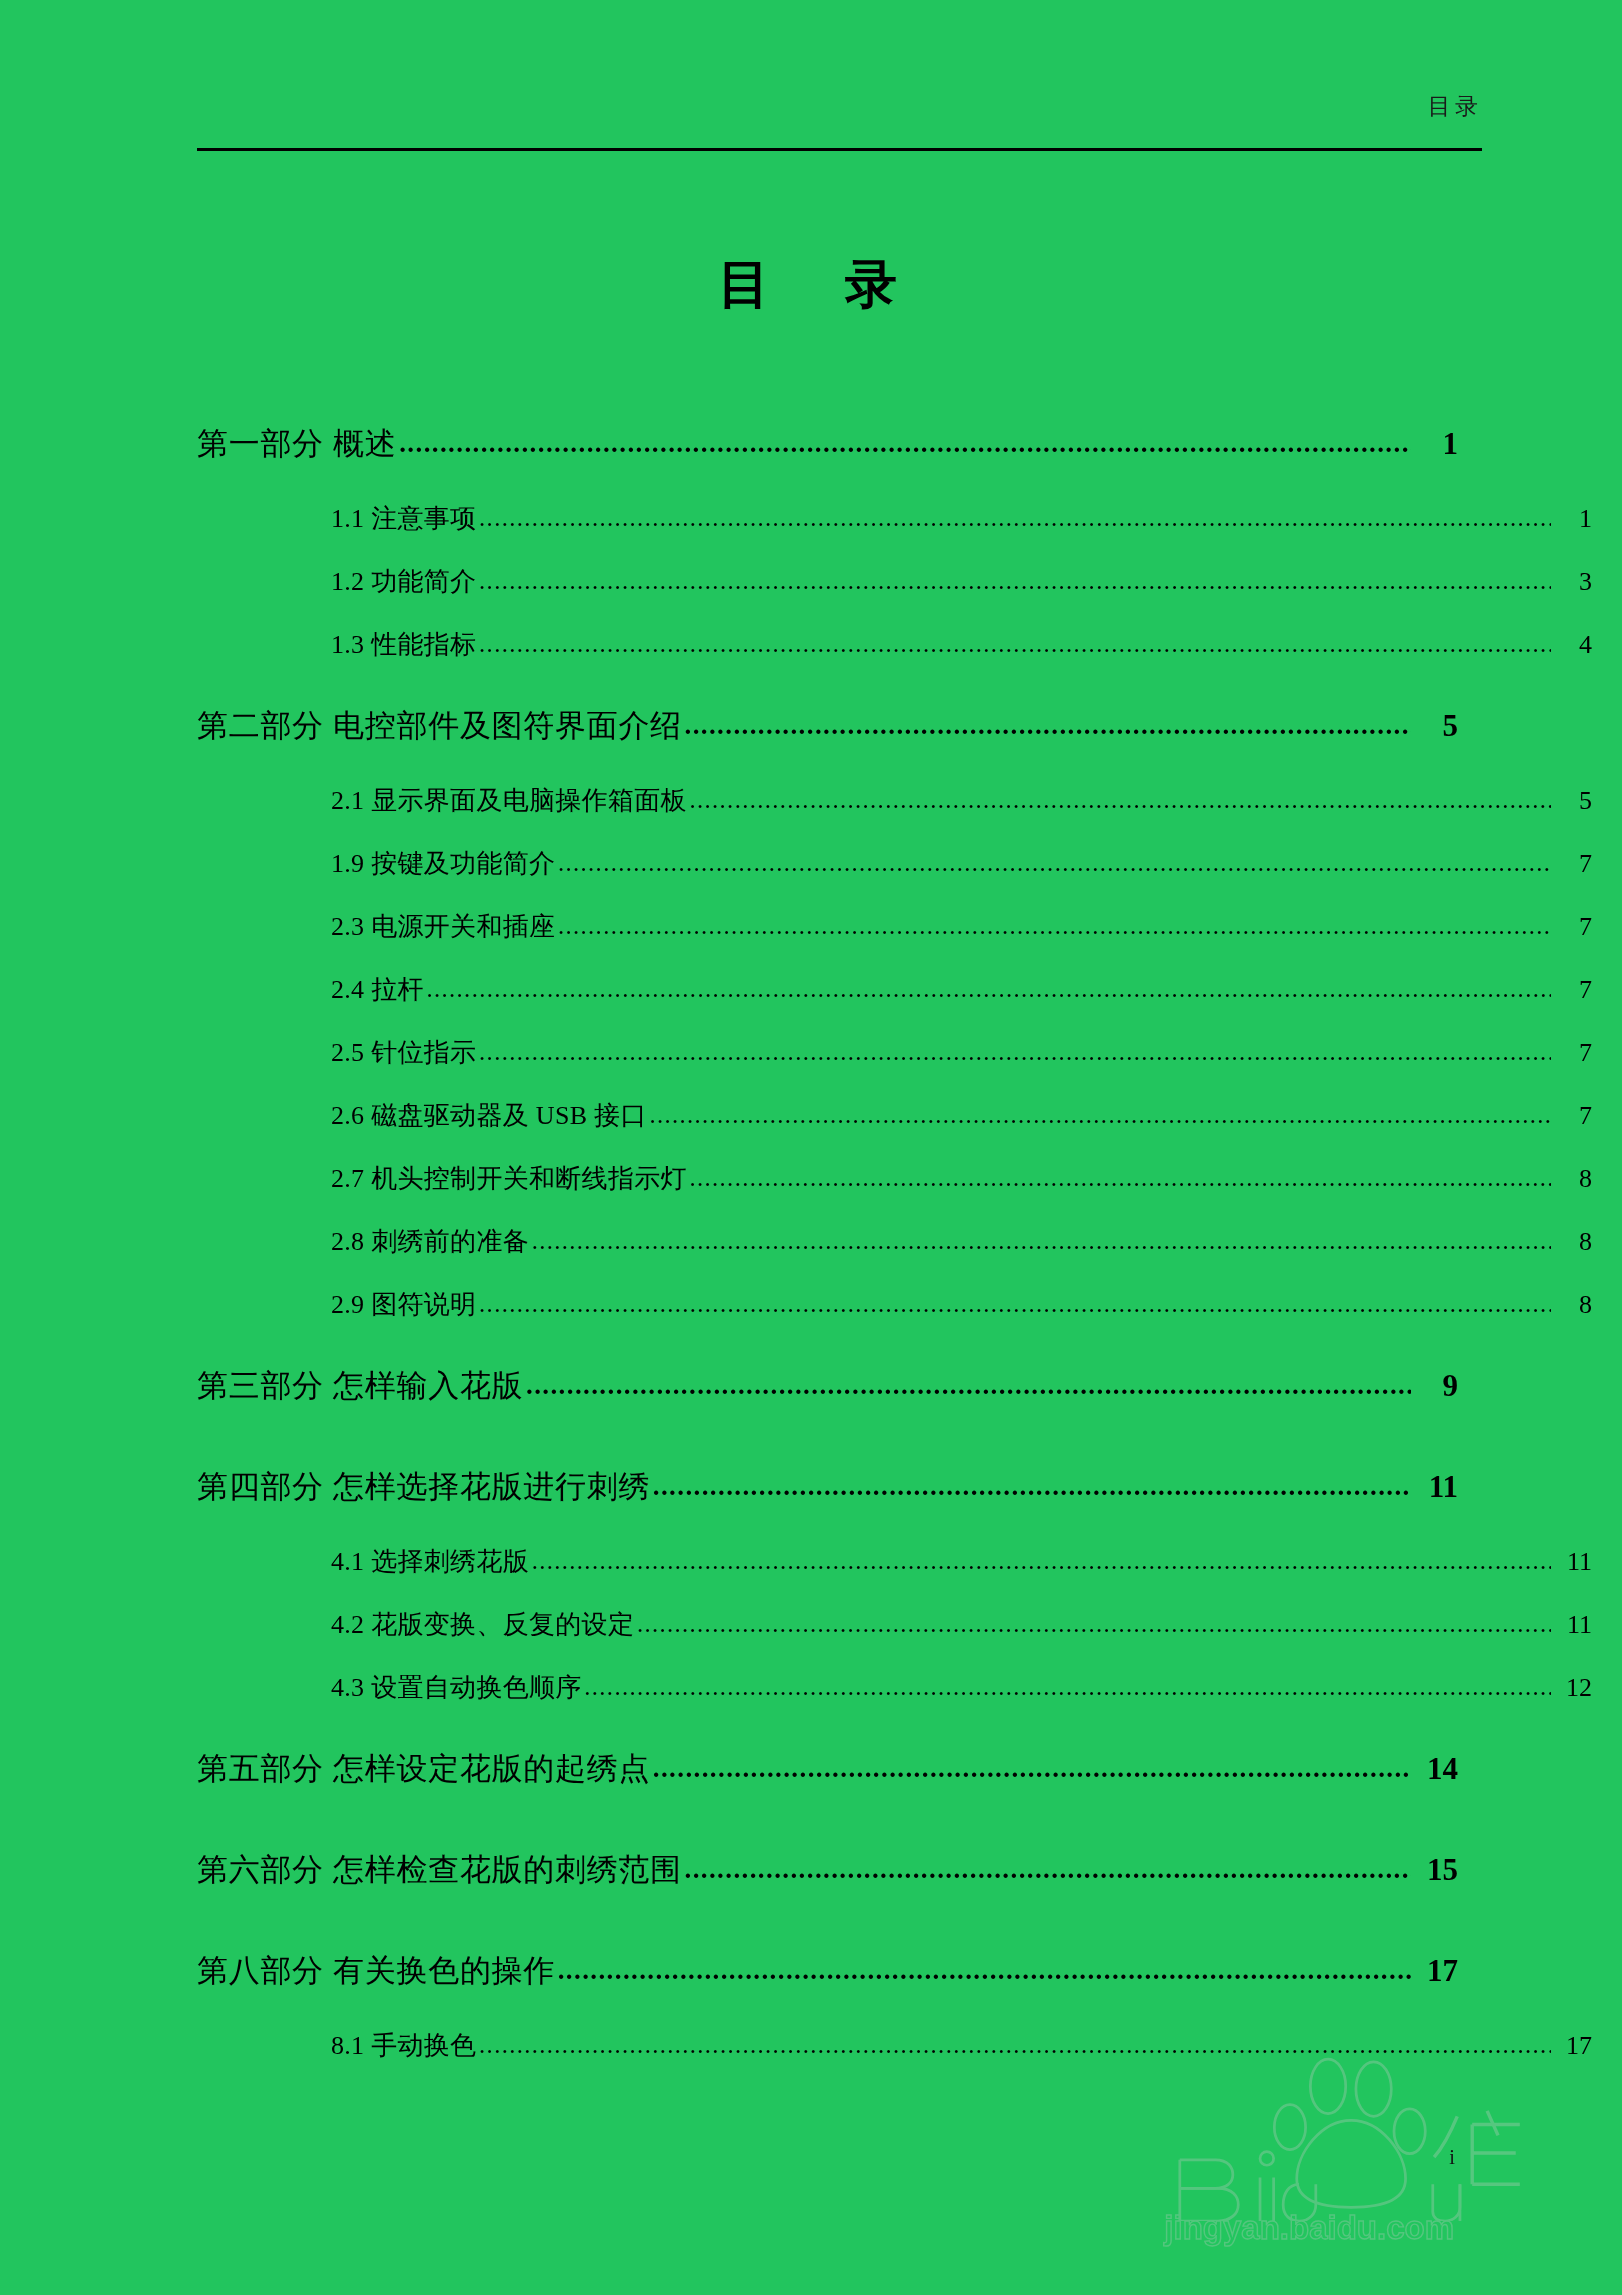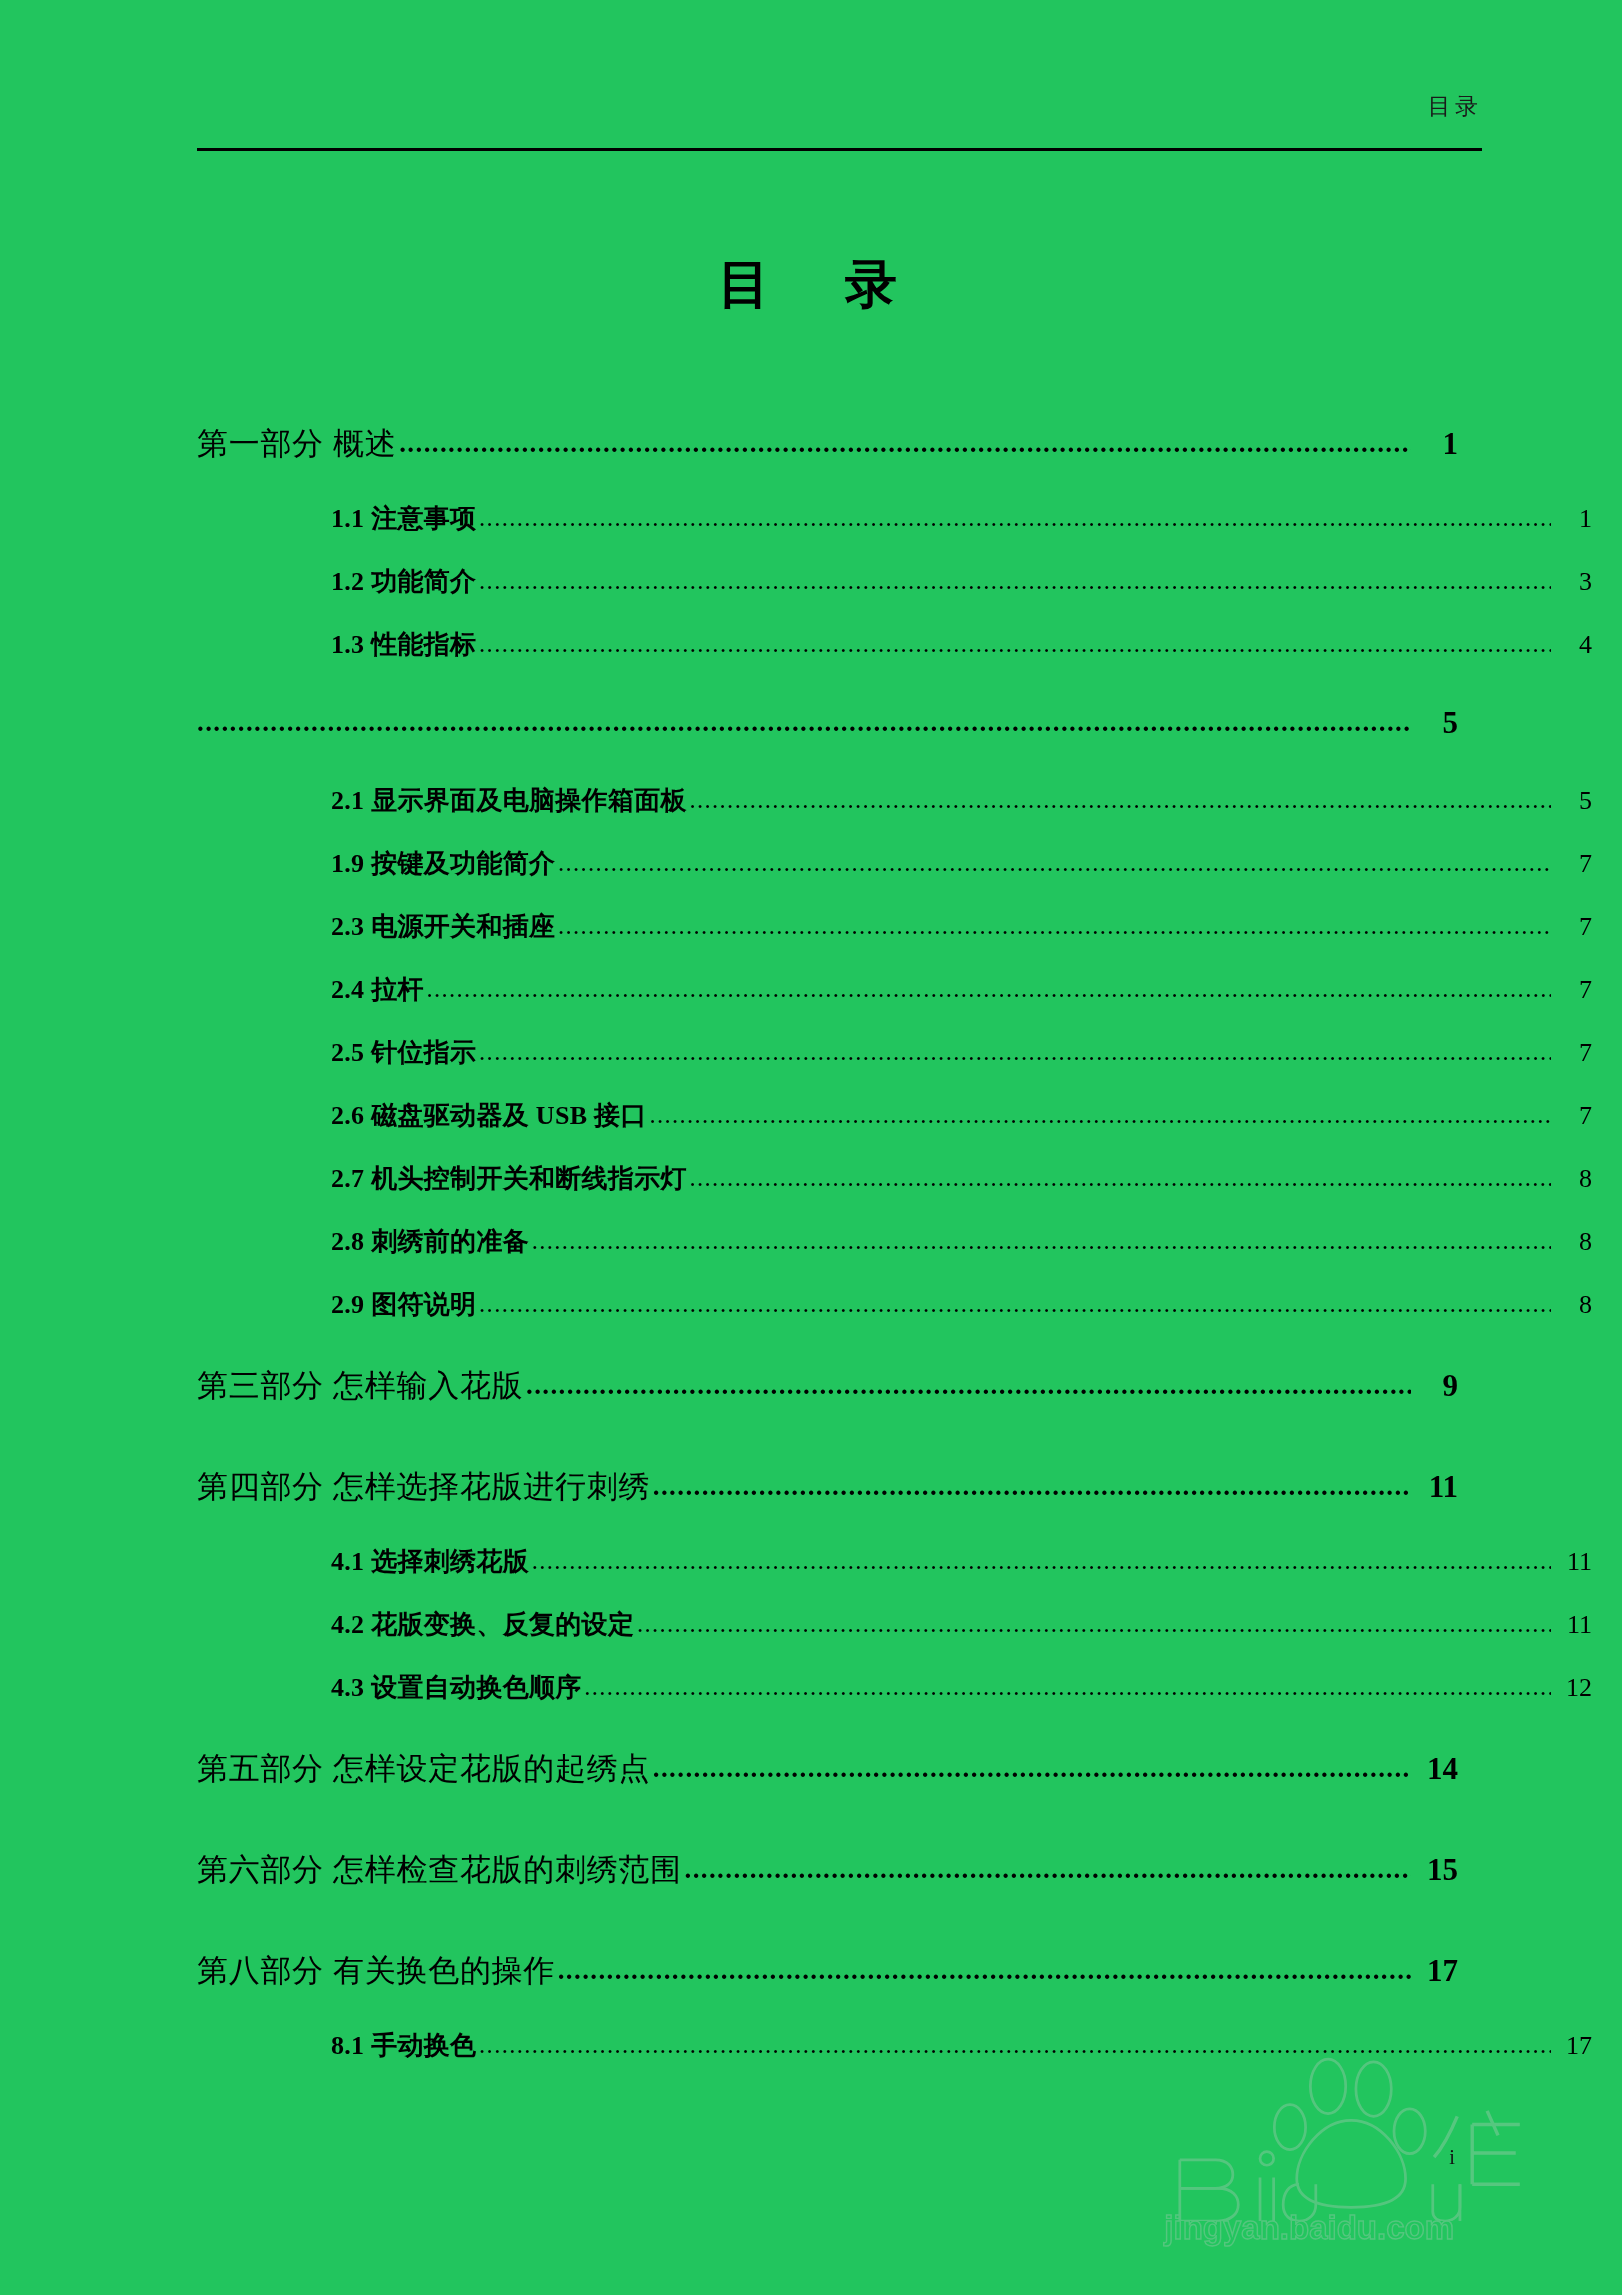--- a/index.html
+++ b/index.html
@@ -116,21 +116,20 @@
   
   .lvl2 {
     height: 63px;
     font-size: 26px;
     font-weight: 400;
     padding-left: 134px;
   }
   .lvl2 .label {
     font-family: "Liberation Serif", "DejaVu Serif", serif;
     letter-spacing: 0.3px;
-    font-weight: bold;
   }
   .lvl2 .leader {
     font-size: 24.5px;
     position: relative;
     top: -1.4px;
   }
   .lvl2 .pageno {
     font-family: "Liberation Serif", "DejaVu Serif", serif;
     font-size: 26px;
     min-width: 34px;
@@ -213,20 +212,21 @@
         <span class="label">1.2  功能简介</span>
         <span class="leader"></span>
         <span class="pageno">3</span>
       </div>
       <div class="toc-entry lvl2">
         <span class="label">1.3  性能指标</span>
         <span class="leader"></span>
         <span class="pageno">4</span>
       </div>
       <div class="toc-entry lvl1 gap-before">
+        <span class="label">第二部分  电控部件及图符界面介绍</span>
         <span class="leader"></span>
         <span class="pageno">5</span>
       </div>
       <div class="toc-entry lvl2">
         <span class="label">2.1  显示界面及电脑操作箱面板</span>
         <span class="leader"></span>
         <span class="pageno">5</span>
       </div>
       <div class="toc-entry lvl2">
         <span class="label">1.9  按键及功能简介</span>

